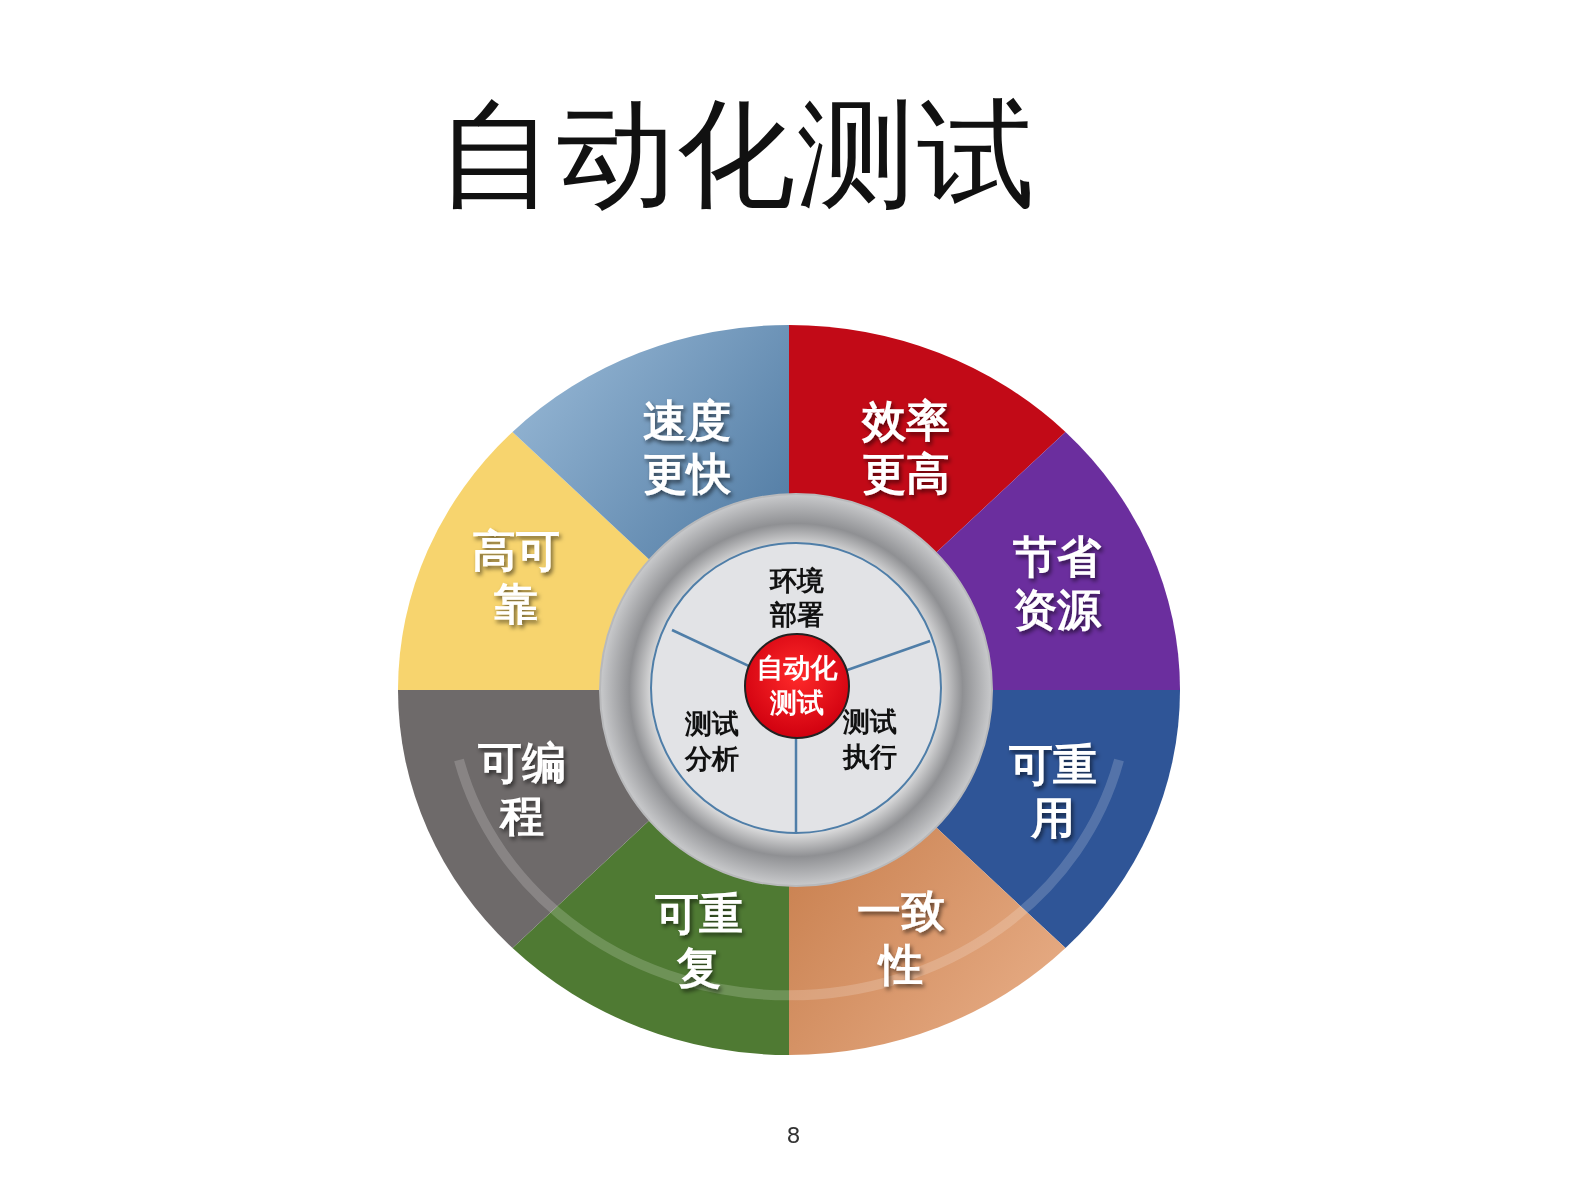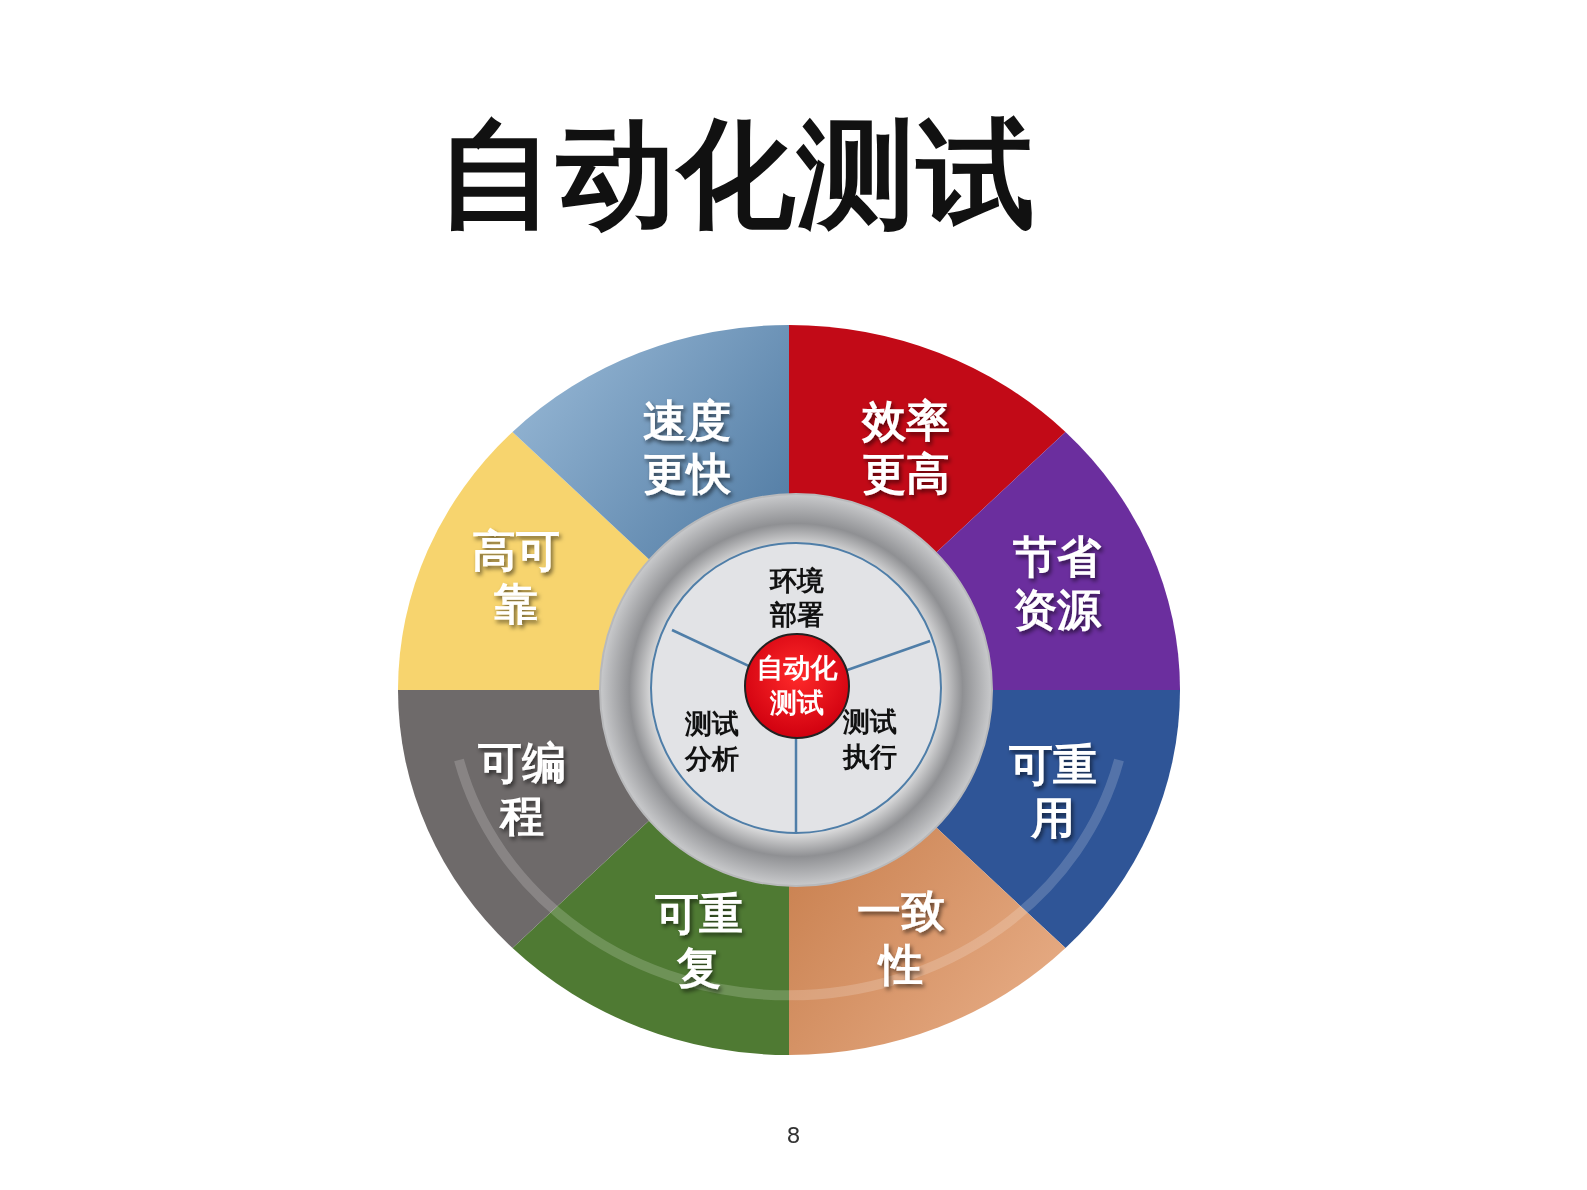--- a/index.html
+++ b/index.html
@@ -1,17 +1,17 @@
 <!DOCTYPE html>
 <html><head>
 <meta charset="utf-8">
 <style>
   html, body { margin: 0; padding: 0; background: #ffffff; }
   body { width: 1587px; height: 1190px; position: relative; overflow: hidden; font-family: "DejaVu Sans", "Liberation Sans", sans-serif; }
-  .title { position: absolute; left: 0; top: 104px; width: 1474px; text-align: center; font-size: 118px; color: #111111; letter-spacing: 2px; font-weight: bold; line-height: 1.2; }
+  .title { position: absolute; left: 0; top: 84px; width: 1474px; text-align: center; font-size: 118px; color: #111111; letter-spacing: 2px; font-weight: normal; line-height: 1.2; }
   .wheel { position: absolute; left: 0; top: 0; }
   .page-num { position: absolute; left: 0; top: 1123px; width: 1587px; text-align: center; font-size: 22px; color: #333333; }
   svg text { font-family: "DejaVu Sans", "Liberation Sans", sans-serif; }
   .seg-label { fill: #ffffff; font-size: 44px; font-weight: bold; paint-order: stroke; }
   .inner-label { fill: #111111; font-size: 27px; font-weight: bold; }
   .hub-label { fill: #ffffff; font-size: 27px; font-weight: bold; }
 </style>
 </head>
 <body>
 

